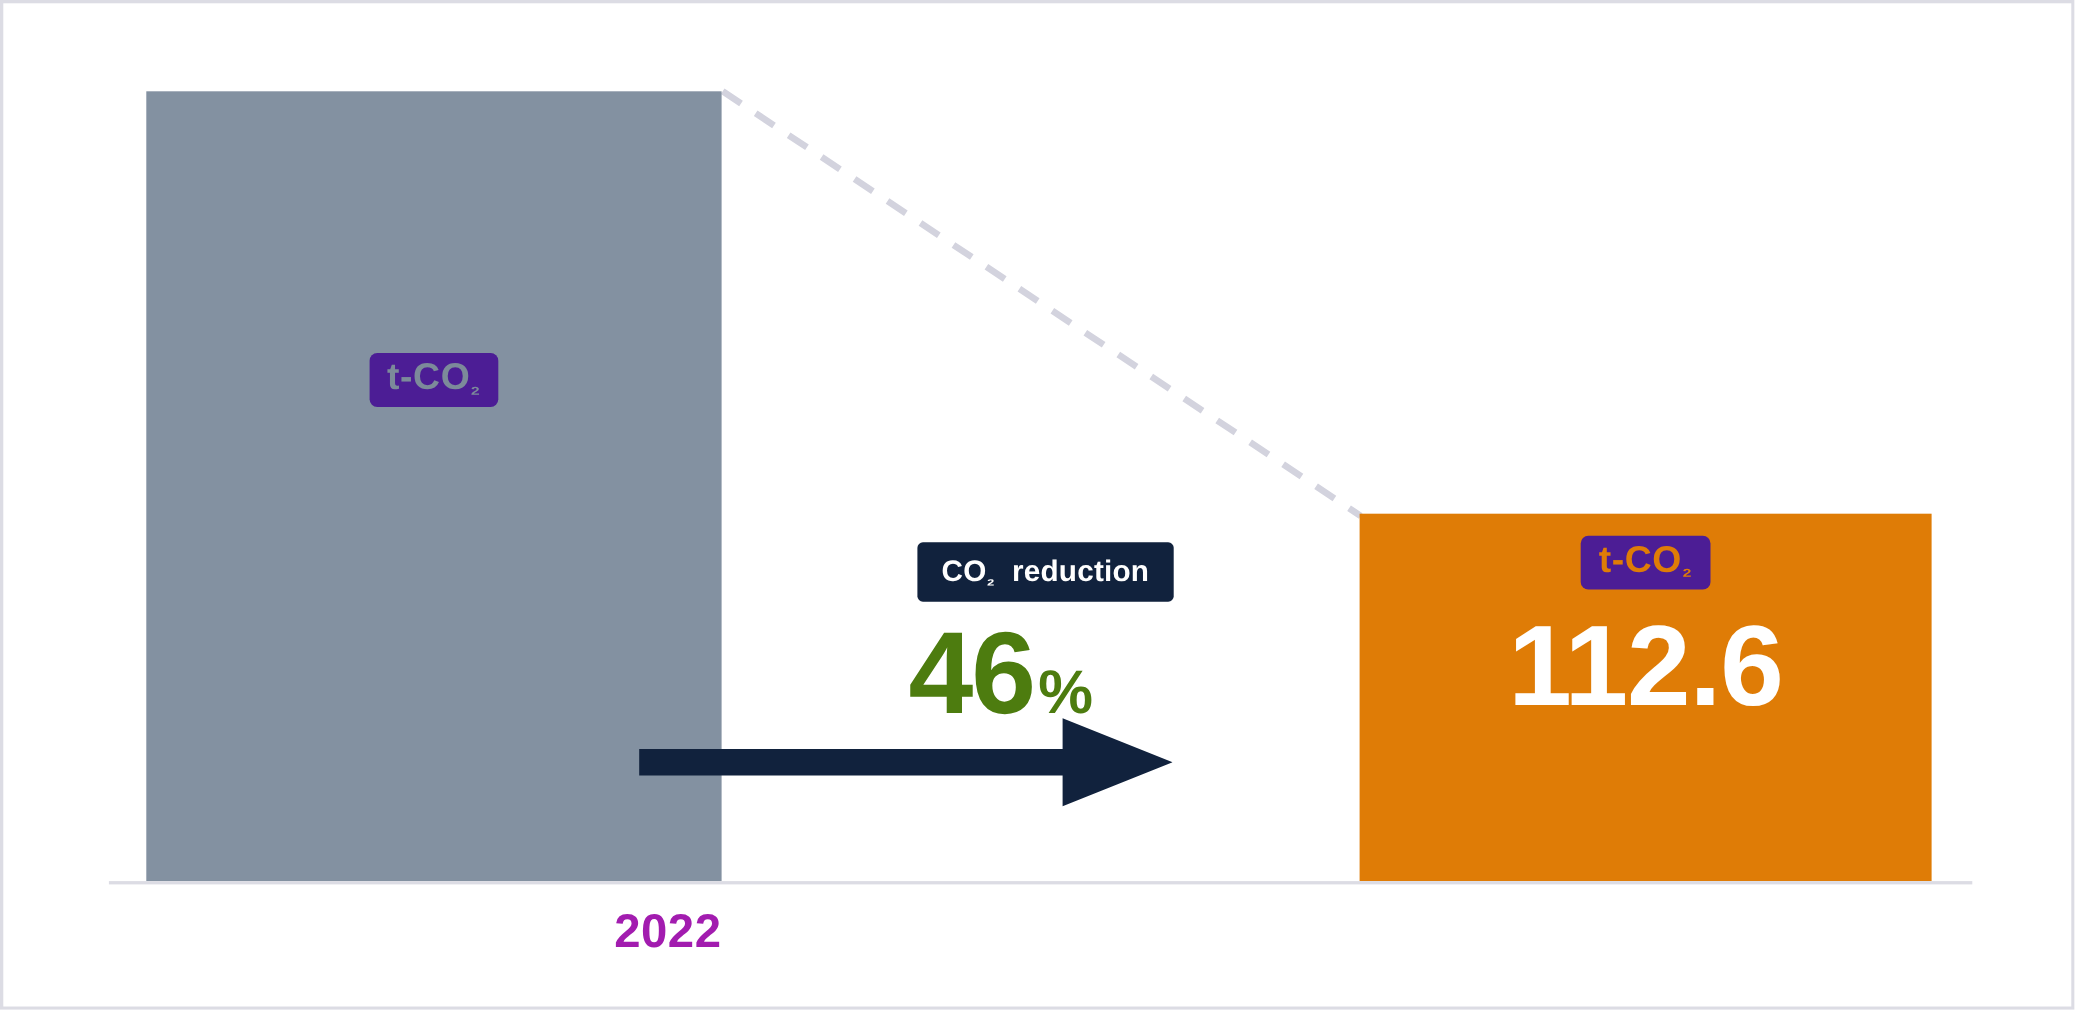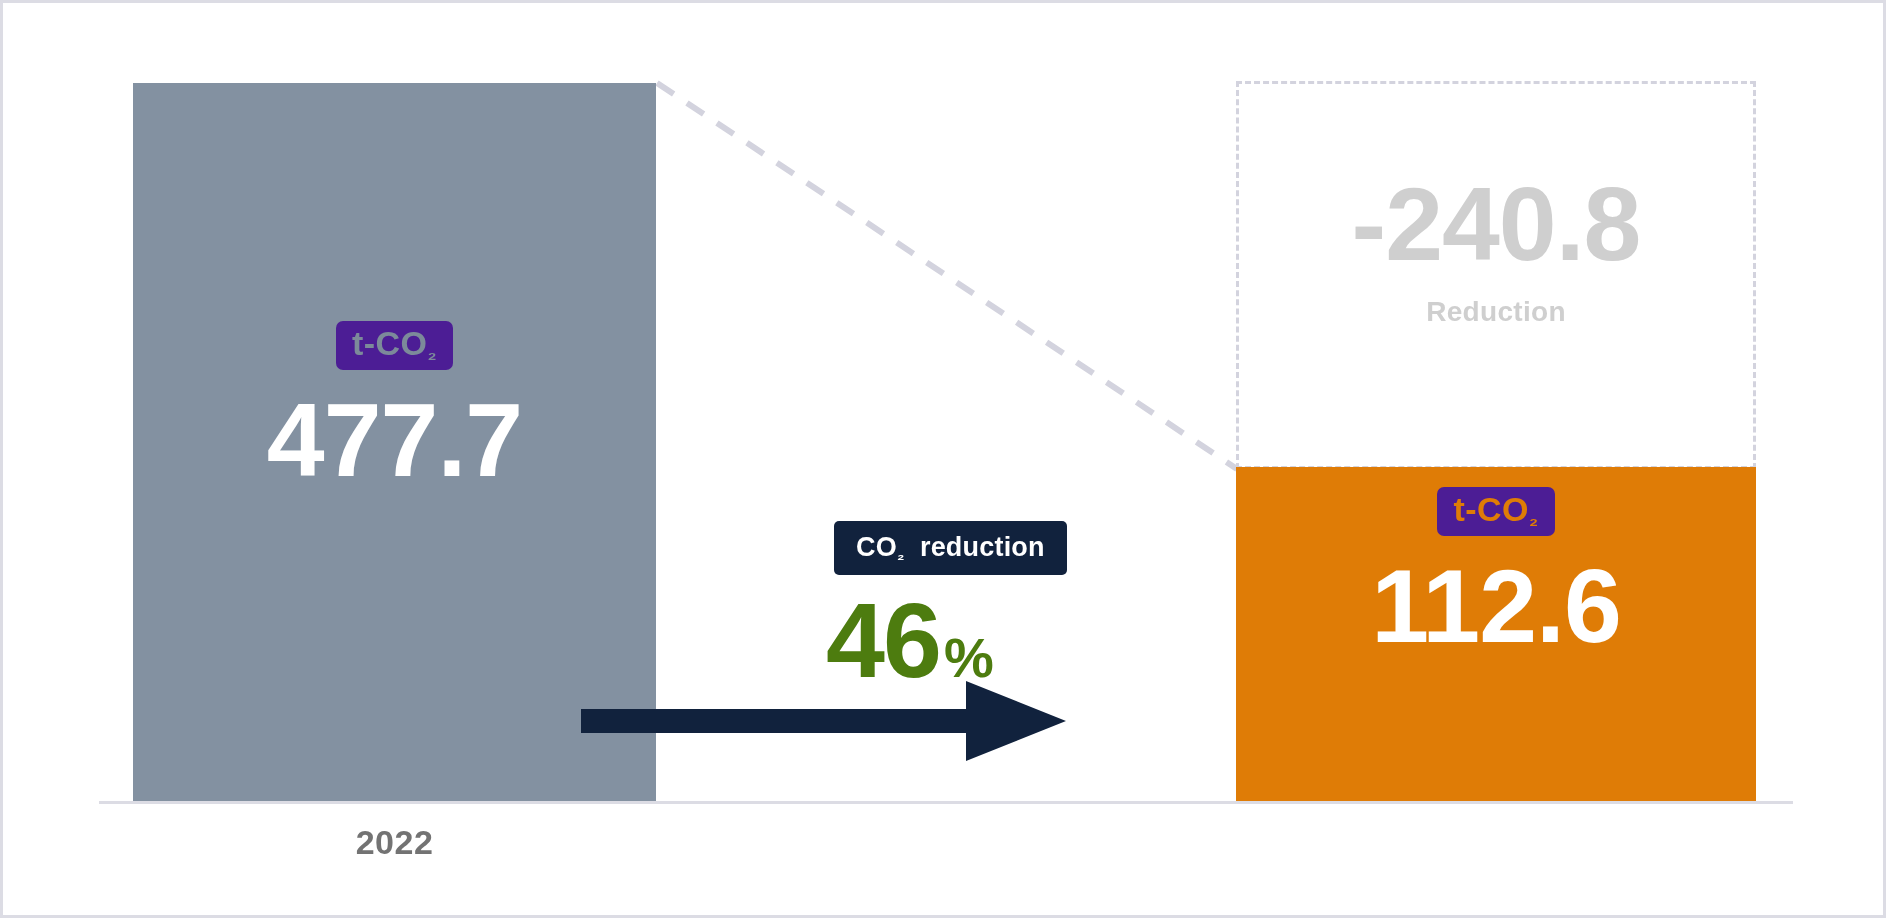--- a/index.html
+++ b/index.html
@@ -144,21 +144,21 @@
     color: #cfcfcf;
     font-size: 28px;
     font-weight: 700;
     letter-spacing: 0.3px;
   }
 
   
   .callout {
     position: absolute;
     left: 653px;
-    top: 518px;
+    top: 490px;
     width: 492px;
     height: 250px;
   }
 
   .callout-badge {
     position: absolute;
     left: 178px;
     top: 0px;
     background: #11223d;
     border-radius: 5px;
@@ -204,51 +204,44 @@
     left: -75px;
     top: 155px;
     width: 485px;
     height: 90px;
   }
 
   
   .tick-label {
     position: absolute;
     top: 820px;
-    color: #737373;
-    font-size: 34px;
+    color: #a21caf;
+    font-size: 43px;
     font-weight: 700;
     letter-spacing: 0.5px;
-    text-align: center;
+    text-align: right;
   }
   .tick-2022 { left: 130px; width: 523px; }
   .tick-2030 { left: 1233px; width: 520px; }
 </style>
 </head>
 <body>
 
 <div id="canvas">
 
   <div class="plot">
 
     <svg class="connector" viewBox="0 0 620 420" width="620" height="420" aria-hidden="true">
       <line x1="14" y1="20" x2="594" y2="406" stroke="#d3d3de" stroke-width="6" stroke-dasharray="20 16" stroke-linecap="butt"></line>
     </svg>
 
-    <div class="ghost-box">
-      <div class="ghost-content">
-        <span class="ghost-value">-240.8</span>
-        <span class="ghost-label">Reduction</span>
-      </div>
-    </div>
 
     <div class="bar bar-2022">
       <div class="bar-content">
         <span class="unit-badge unit-badge-gray"><span>t-CO</span><sub>₂</sub></span>
-        <span class="big-value">477.7</span>
       </div>
     </div>
 
     <div class="bar bar-2030">
       <div class="bar-content">
         <span class="unit-badge unit-badge-orange"><span>t-CO</span><sub>₂</sub></span>
         <span class="big-value">112.6</span>
       </div>
     </div>
 

